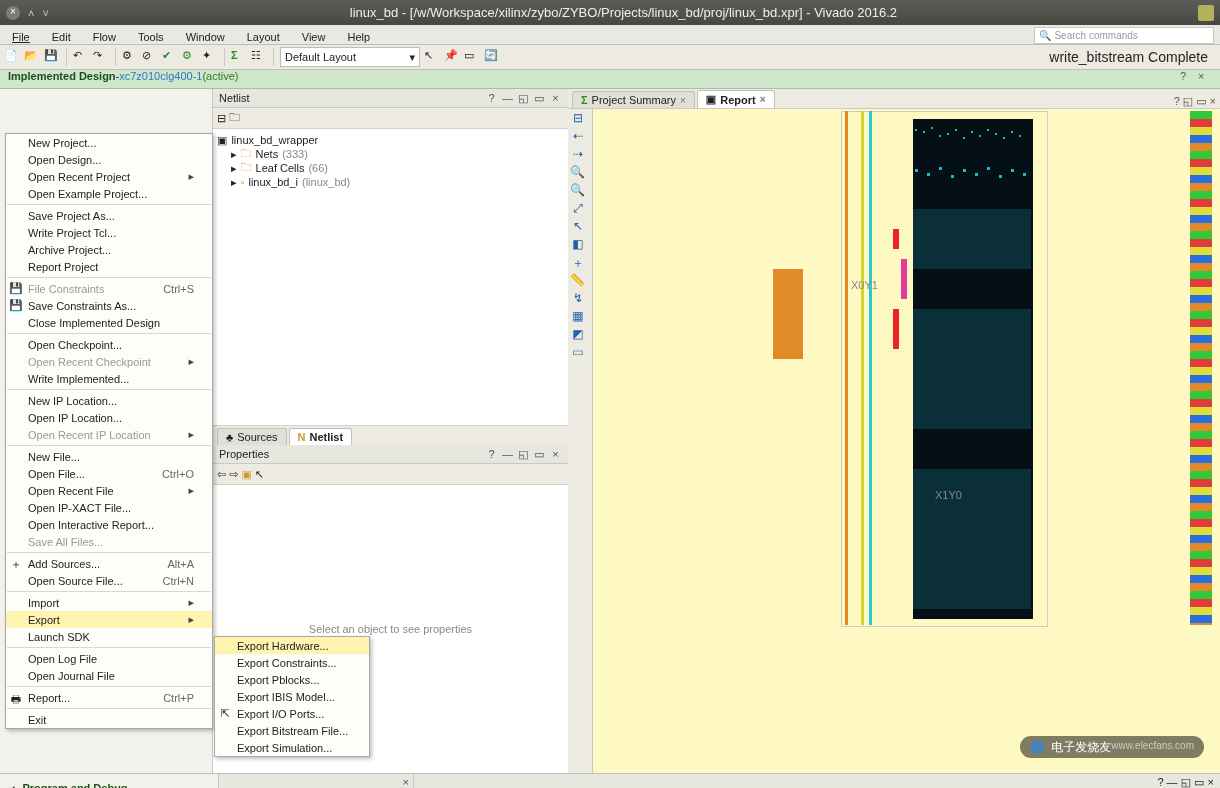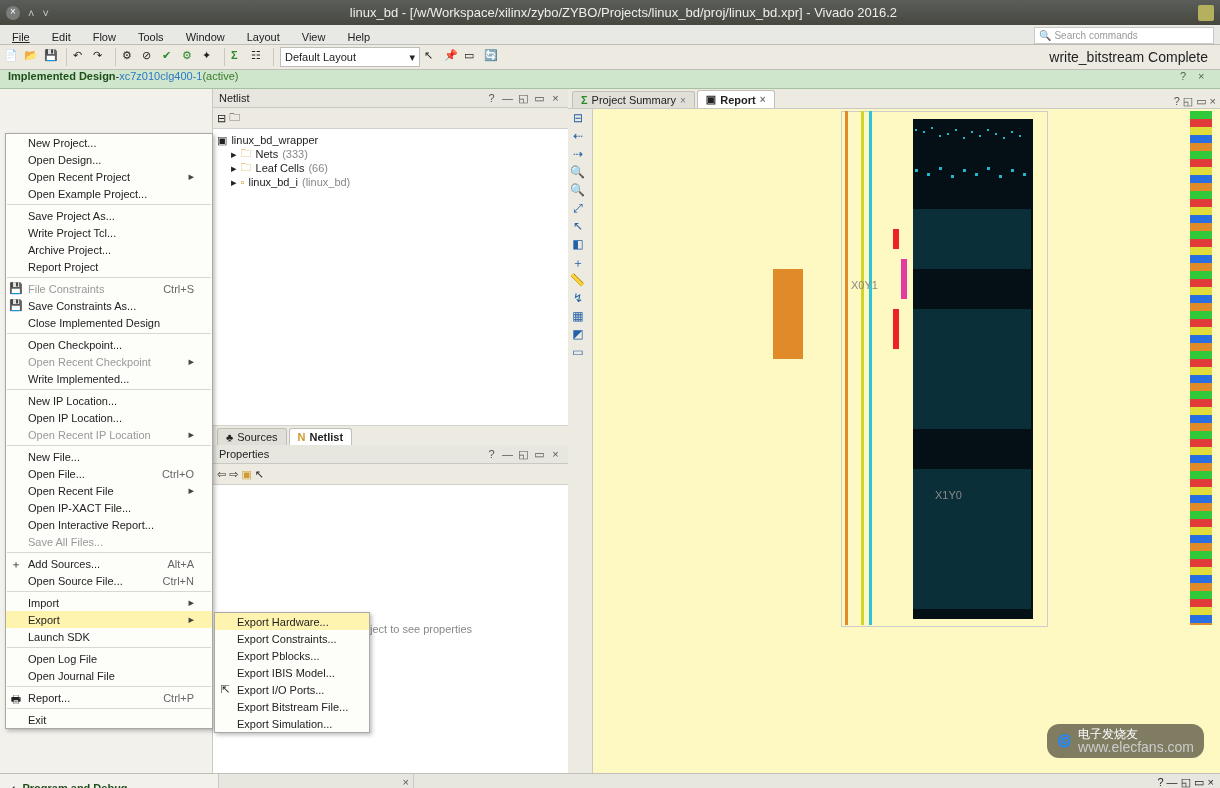--- a/index.html
+++ b/index.html
@@ -52,21 +52,21 @@
 
 .dropdown{position:absolute;background:#fdfdfa;border:1px solid #a8a8a4;box-shadow:2px 2px 4px rgba(0,0,0,.25);z-index:50;font-size:11px}
 .dropdown .mi{height:17px;display:flex;align-items:center;padding:0 18px 0 22px;gap:6px;white-space:nowrap;cursor:default;position:relative}
 .dropdown .mi.dis{color:#999}
 .dropdown .mi .shc{margin-left:auto;color:#666;padding-left:20px}
 .dropdown .mi .sub{margin-left:auto;color:#444}
 .dropdown .msep{height:1px;background:#d8d8d3;margin:2px 1px}
 .dropdown .mi.hl{background:#fff3b0}
 .dropdown .mi .mico{position:absolute;left:3px;width:14px;height:14px;font-size:11px;text-align:center}
 #file-menu{left:5px;top:44px;width:206px}
-#export-menu{left:214px;top:523px;width:154px}
+#export-menu{left:214px;top:547px;width:154px}
 
 .chip{position:absolute;left:248px;top:2px;width:205px;height:514px;border:1px solid #ccc}
 .band{position:absolute;top:2px;height:514px;width:3px}
 </style>
 </head>
 <body>
 
 <div class="titlebar">
   <span class="tb-btn tb-close">×</span>
   <span class="tb-arrow">˄</span>
@@ -473,17 +473,17 @@
         <span>▭</span>
         <span>×</span>
       </span>
     </div>
 
   </div>
 </div>
 
 <div class="watermark">
   <span>🌀</span>
-  <span style="display:flex;flex-direction:column;line-height:1">
+  <span style="display:flex;flex-direction:row;line-height:1">
     <span>电子发烧友</span>
-    <span style="font-size:14px;color:#ccc">www.elecfans.com</span>
+    <span style="font-size:10px;color:#ccc">www.elecfans.com</span>
   </span>
 </div>
 
 </body></html>

